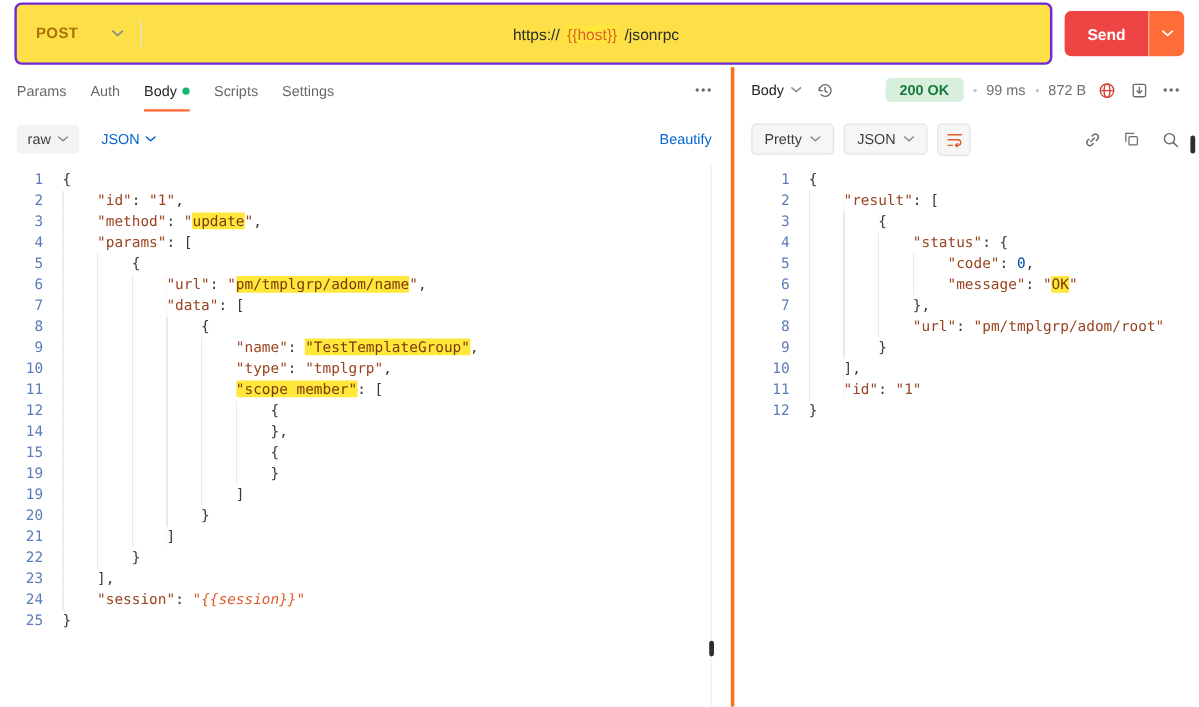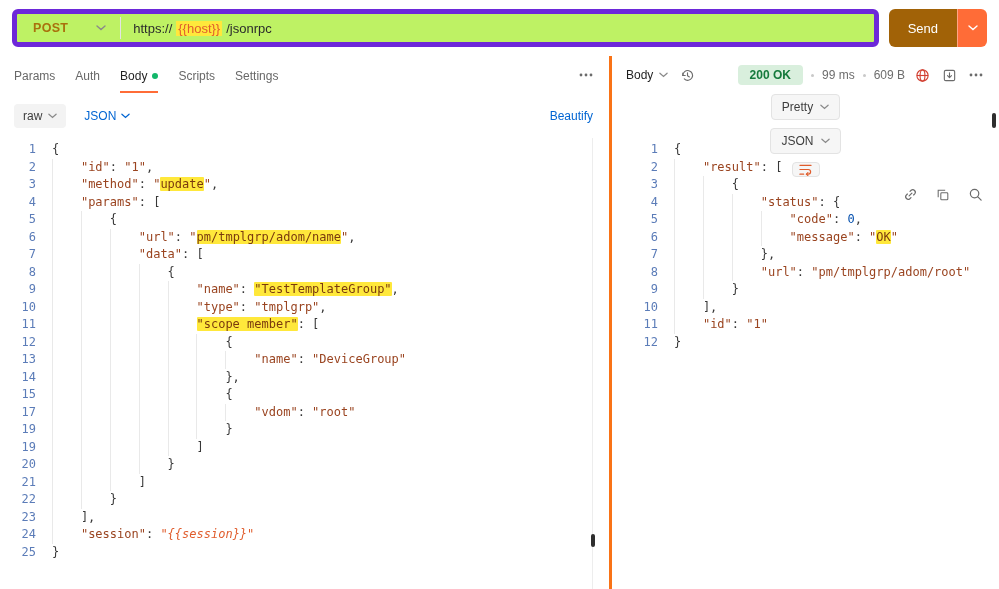--- a/index.html
+++ b/index.html
@@ -2,32 +2,32 @@
 <html><head>
 <meta charset="utf-8">
 <title>API Client</title>
 <style>
   * { margin:0; padding:0; box-sizing:border-box; }
   html,body { width:999px; height:589px; background:#ffffff; overflow:hidden;
               font-family:"Liberation Sans", sans-serif; }
 
   
   .topbar { display:flex; align-items:center; gap:10px; height:56px; padding:9px 12px; }
-  .url-box { flex:1; display:flex; align-items:center; height:38px;
-             border:5px solid #6d28d9; border-radius:6px; background:#bef264; }
+  .url-box { flex:1; display:flex; align-items:center; height:52px;
+             border:2px solid #6d28d9; border-radius:6px; background:#fde047; }
   .method-btn { display:flex; align-items:center; gap:28px; padding:0 14px 0 16px; height:100%;
                 background:none; border:none; cursor:pointer; font-family:inherit;
                 color:#a9710c; font-weight:700; font-size:12.5px; letter-spacing:.3px; }
   .chev { display:flex; color:#8a8a8a; }
   .vdiv { width:1px; height:22px; background:#e3e3e3; }
-  .url-input { flex:1; padding:0 12px; font-size:13px; color:#2b2b2b; white-space:nowrap; overflow:hidden; }
+  .url-input { flex:1; padding:0 12px; font-size:13px; color:#2b2b2b; white-space:nowrap; overflow:hidden;text-align:center; }
   .url-var { color:#e05d2d; background:#ffe83b; padding:1px 2px; margin:0 4px; }
   .send-group { display:flex; height:38px; border-radius:6px; overflow:hidden; flex:none; }
-  .send-btn { background:#a16207; color:#fff; border:none; font-family:inherit;
-              font-size:13px; font-weight:400; padding:0 19px; cursor:pointer; }
+  .send-btn { background:#ef4444; color:#fff; border:none; font-family:inherit;
+              font-size:13px; font-weight:700; padding:0 19px; cursor:pointer; }
   .send-caret { background:#ff6c37; border:none; border-left:1px solid rgba(255,255,255,.38);
                 width:30px; display:flex; align-items:center; justify-content:center; color:#fff; cursor:pointer; }
 
   
   .main { display:flex; height:533px; }
   .left-panel  { width:612px; border-right:3px solid #f97316; display:flex; flex-direction:column; position:relative; }
   .right-panel { flex:1; display:flex; flex-direction:column; position:relative; }
 
   
   .tabs-row { display:flex; align-items:center; gap:20px; height:38px; padding:0 14px;
@@ -54,21 +54,21 @@
                  font-family:inherit; font-size:12px; color:#1f1f1f; cursor:pointer; }
   .icon-btn { background:none; border:none; display:flex; align-items:center; cursor:pointer;
               color:#6b6b6b; padding:2px; }
   .status-group { margin-left:auto; display:flex; align-items:center; gap:8px; }
   .status-pill { background:#d9efdd; color:#157a3c; padding:3px 12px; border-radius:4px;
                  font-size:12px; font-weight:700; }
   .meta { color:#6d6d6d; font-size:12px; }
   .sep-dot { width:3px; height:3px; background:#c9c9c9; border-radius:50%; }
 
   
-  .resp-toolbar { display:flex; align-items:center; gap:8px; height:44px; padding:0 14px;flex-direction:column; }
+  .resp-toolbar { display:flex; align-items:center; gap:8px; height:44px; padding:0 14px; }
   .pill-btn { display:flex; align-items:center; gap:7px; background:#f6f6f6; border:1px solid #e3e3e3;
               border-radius:4px; padding:5px 10px; font-family:inherit; font-size:12px; color:#3d3d3d; cursor:pointer; }
   .square-btn { width:28px; height:27px; display:flex; align-items:center; justify-content:center;
                 background:#f6f6f6; border:1px solid #e3e3e3; border-radius:4px; cursor:pointer; color:#e05d2d; }
   .tool-icons { margin-left:auto; display:flex; align-items:center; gap:14px; }
 
   
   .editor { flex:1; overflow:hidden; padding-top:3px; position:relative;
             font-family:"DejaVu Sans Mono","Liberation Mono",monospace;
             font-size:12px; line-height:17.5px; color:#383838; }
@@ -174,24 +174,22 @@
         <div class="code-line"><span class="ln-num">3</span><span class="ln-text" style="background-size: 4ch 100%;"><span class="tk-p">    </span><span class="tk-s">"method"</span><span class="tk-p">: </span><span class="tk-s">"</span><span class="tk-h">update</span><span class="tk-s">"</span><span class="tk-p">,</span></span></div>
         <div class="code-line"><span class="ln-num">4</span><span class="ln-text" style="background-size: 4ch 100%;"><span class="tk-p">    </span><span class="tk-s">"params"</span><span class="tk-p">: [</span></span></div>
         <div class="code-line"><span class="ln-num">5</span><span class="ln-text" style="background-size: 8ch 100%;"><span class="tk-p">        {</span></span></div>
         <div class="code-line"><span class="ln-num">6</span><span class="ln-text" style="background-size: 12ch 100%;"><span class="tk-p">            </span><span class="tk-s">"url"</span><span class="tk-p">: </span><span class="tk-s">"</span><span class="tk-h">pm/tmplgrp/adom/name</span><span class="tk-s">"</span><span class="tk-p">,</span></span></div>
         <div class="code-line"><span class="ln-num">7</span><span class="ln-text" style="background-size: 12ch 100%;"><span class="tk-p">            </span><span class="tk-s">"data"</span><span class="tk-p">: [</span></span></div>
         <div class="code-line"><span class="ln-num">8</span><span class="ln-text" style="background-size: 16ch 100%;"><span class="tk-p">                {</span></span></div>
         <div class="code-line"><span class="ln-num">9</span><span class="ln-text" style="background-size: 20ch 100%;"><span class="tk-p">                    </span><span class="tk-s">"name"</span><span class="tk-p">: </span><span class="tk-h">"TestTemplateGroup"</span><span class="tk-p">,</span></span></div>
         <div class="code-line"><span class="ln-num">10</span><span class="ln-text" style="background-size: 20ch 100%;"><span class="tk-p">                    </span><span class="tk-s">"type"</span><span class="tk-p">: </span><span class="tk-s">"tmplgrp"</span><span class="tk-p">,</span></span></div>
         <div class="code-line"><span class="ln-num">11</span><span class="ln-text" style="background-size: 20ch 100%;"><span class="tk-p">                    </span><span class="tk-h">"scope member"</span><span class="tk-p">: [</span></span></div>
         <div class="code-line"><span class="ln-num">12</span><span class="ln-text" style="background-size: 24ch 100%;"><span class="tk-p">                        {</span></span></div>
-        <div class="code-line"><span class="ln-num">13</span><span class="ln-text" style="background-size: 28ch 100%;"><span class="tk-p">                            </span><span class="tk-s">"name"</span><span class="tk-p">: </span><span class="tk-s">"DeviceGroup"</span></span></div>
         <div class="code-line"><span class="ln-num">14</span><span class="ln-text" style="background-size: 24ch 100%;"><span class="tk-p">                        },</span></span></div>
         <div class="code-line"><span class="ln-num">15</span><span class="ln-text" style="background-size: 24ch 100%;"><span class="tk-p">                        {</span></span></div>
-        <div class="code-line"><span class="ln-num">17</span><span class="ln-text" style="background-size: 28ch 100%;"><span class="tk-p">                            </span><span class="tk-s">"vdom"</span><span class="tk-p">: </span><span class="tk-s">"root"</span></span></div>
         <div class="code-line"><span class="ln-num">19</span><span class="ln-text" style="background-size: 24ch 100%;"><span class="tk-p">                        }</span></span></div>
         <div class="code-line"><span class="ln-num">19</span><span class="ln-text" style="background-size: 20ch 100%;"><span class="tk-p">                    ]</span></span></div>
         <div class="code-line"><span class="ln-num">20</span><span class="ln-text" style="background-size: 16ch 100%;"><span class="tk-p">                }</span></span></div>
         <div class="code-line"><span class="ln-num">21</span><span class="ln-text" style="background-size: 12ch 100%;"><span class="tk-p">            ]</span></span></div>
         <div class="code-line"><span class="ln-num">22</span><span class="ln-text" style="background-size: 8ch 100%;"><span class="tk-p">        }</span></span></div>
         <div class="code-line"><span class="ln-num">23</span><span class="ln-text" style="background-size: 4ch 100%;"><span class="tk-p">    ],</span></span></div>
         <div class="code-line"><span class="ln-num">24</span><span class="ln-text" style="background-size: 4ch 100%;"><span class="tk-p">    </span><span class="tk-s">"session"</span><span class="tk-p">: </span><span class="tk-v">"{{session}}"</span></span></div>
         <div class="code-line"><span class="ln-num">25</span><span class="ln-text" style="background-size: 0px 0px;"><span class="tk-p">}</span></span></div>
       </div>
 
@@ -215,21 +213,21 @@
           <path d="M3 8a5.2 5.2 0 1 1 1.6 3.7"></path>
             <path d="M3 5.4V8h2.6"></path>
             <path d="M8 5.2v3l2 1.4"></path>
         </svg>
       </button>
       <div class="status-group">
         <span class="status-pill">200 OK</span>
         <span class="sep-dot"></span>
         <span class="meta">99 ms</span>
         <span class="sep-dot"></span>
-        <span class="meta">609 B</span>
+        <span class="meta">872 B</span>
         <button class="icon-btn" style="color:#d23f31">
           <svg width="15" height="15" viewBox="0 0 16 16" fill="none" stroke="currentColor" stroke-width="1.2">
             <circle cx="8" cy="8" r="6"></circle>
               <ellipse cx="8" cy="8" rx="2.6" ry="6"></ellipse>
               <path d="M2 8h12"></path>
           </svg>
         </button>
         <button class="icon-btn">
           <svg width="15" height="15" viewBox="0 0 16 16" fill="none" stroke="currentColor" stroke-width="1.2" stroke-linecap="round" stroke-linejoin="round">
             <rect x="2.5" y="2.5" width="11" height="11" rx="1.5"></rect>

